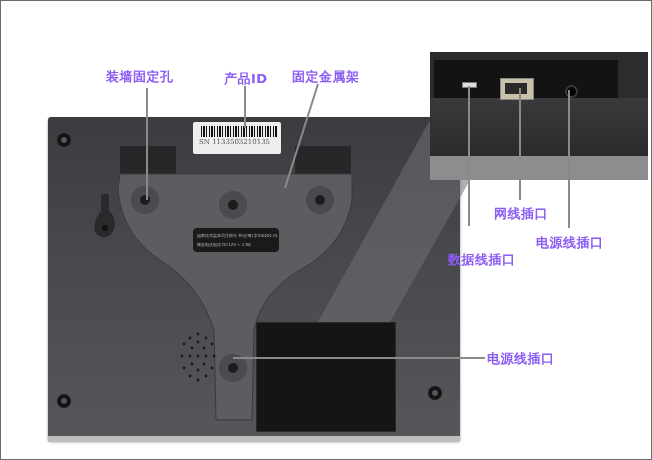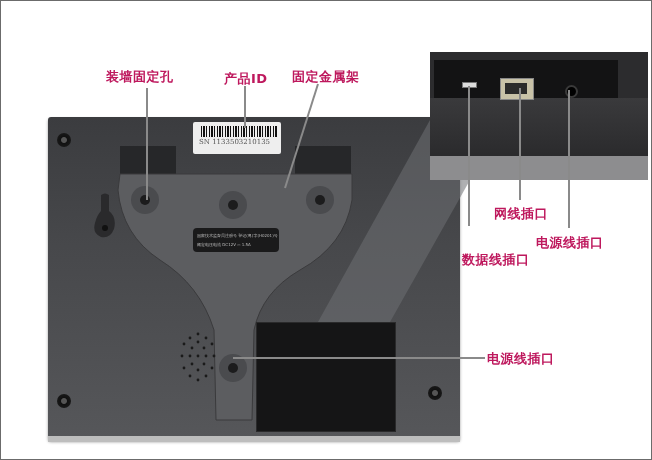--- a/index.html
+++ b/index.html
@@ -1,18 +1,18 @@
 <!DOCTYPE html>
 <html><head>
 <meta charset="utf-8">
 <style>
   html,body{margin:0;padding:0;background:#fff;}
   body{width:652px;height:460px;position:relative;overflow:hidden;font-family:"DejaVu Sans",sans-serif;}
   .frame{position:absolute;left:0;top:0;width:650px;height:458px;border:1px solid #6b6b6b;}
-  .label{position:absolute;font-size:13px;font-weight:bold;color:#be185d;white-space:nowrap;letter-spacing:0.5px;}
+  .label{position:absolute;font-size:13px;font-weight:bold;color:#8b5cf6;white-space:nowrap;letter-spacing:0.5px;}
   .line{position:absolute;background:#8a8a8a;}
   .device{position:absolute;left:48px;top:117px;width:412px;height:323px;background:linear-gradient(180deg,#3b3c3f 0%,#47484b 40%,#56575a 100%);border-radius:3px;box-shadow:0 2px 3px #999;}
   .device-base{position:absolute;left:48px;top:436px;width:412px;height:6px;background:#bdbdbd;}
   .screw{position:absolute;width:14px;height:14px;border-radius:50%;background:radial-gradient(circle,#555 0 25%,#111 35%,#1e1e1e 100%);}
   .tab{position:absolute;background:#262729;}
   .bracket{position:absolute;}
   .keyhole{position:absolute;left:92px;top:193px;width:26px;height:46px;}
   .sticker{position:absolute;left:193px;top:122px;width:88px;height:32px;background:#eeeeee;border-radius:2px;}
   .barcode{position:absolute;left:8px;top:4px;width:76px;height:11px;background:repeating-linear-gradient(90deg,#111 0 1px,#eee 1px 2px,#111 2px 4px,#eee 4px 5px,#111 5px 6px,#eee 6px 8px);}
   .sn{position:absolute;left:6px;top:16px;font-family:"DejaVu Serif",serif;font-size:7px;color:#555;white-space:nowrap;}
@@ -123,14 +123,14 @@
 </svg>
 <div class="line" style="left:468px;top:86px;width:2px;height:140px;"></div>
 <div class="line" style="left:519px;top:88px;width:2px;height:112px;"></div>
 <div class="line" style="left:568px;top:90px;width:2px;height:138px;"></div>
 
 <div class="label" style="left:106px;top:68px;">装墙固定孔</div>
 <div class="label" style="left:224px;top:70px;">产品ID</div>
 <div class="label" style="left:292px;top:68px;">固定金属架</div>
 <div class="label" style="left:494px;top:205px;font-family:Liberation Serif, serif;">网线插口</div>
 <div class="label" style="left:536px;top:234px;">电源线插口</div>
-<div class="label" style="left:462px;top:251px;">数据线插口</div>
+<div class="label" style="left:448px;top:251px;">数据线插口</div>
 <div class="label" style="left:487px;top:350px;">电源线插口</div>
 
 </body></html>

